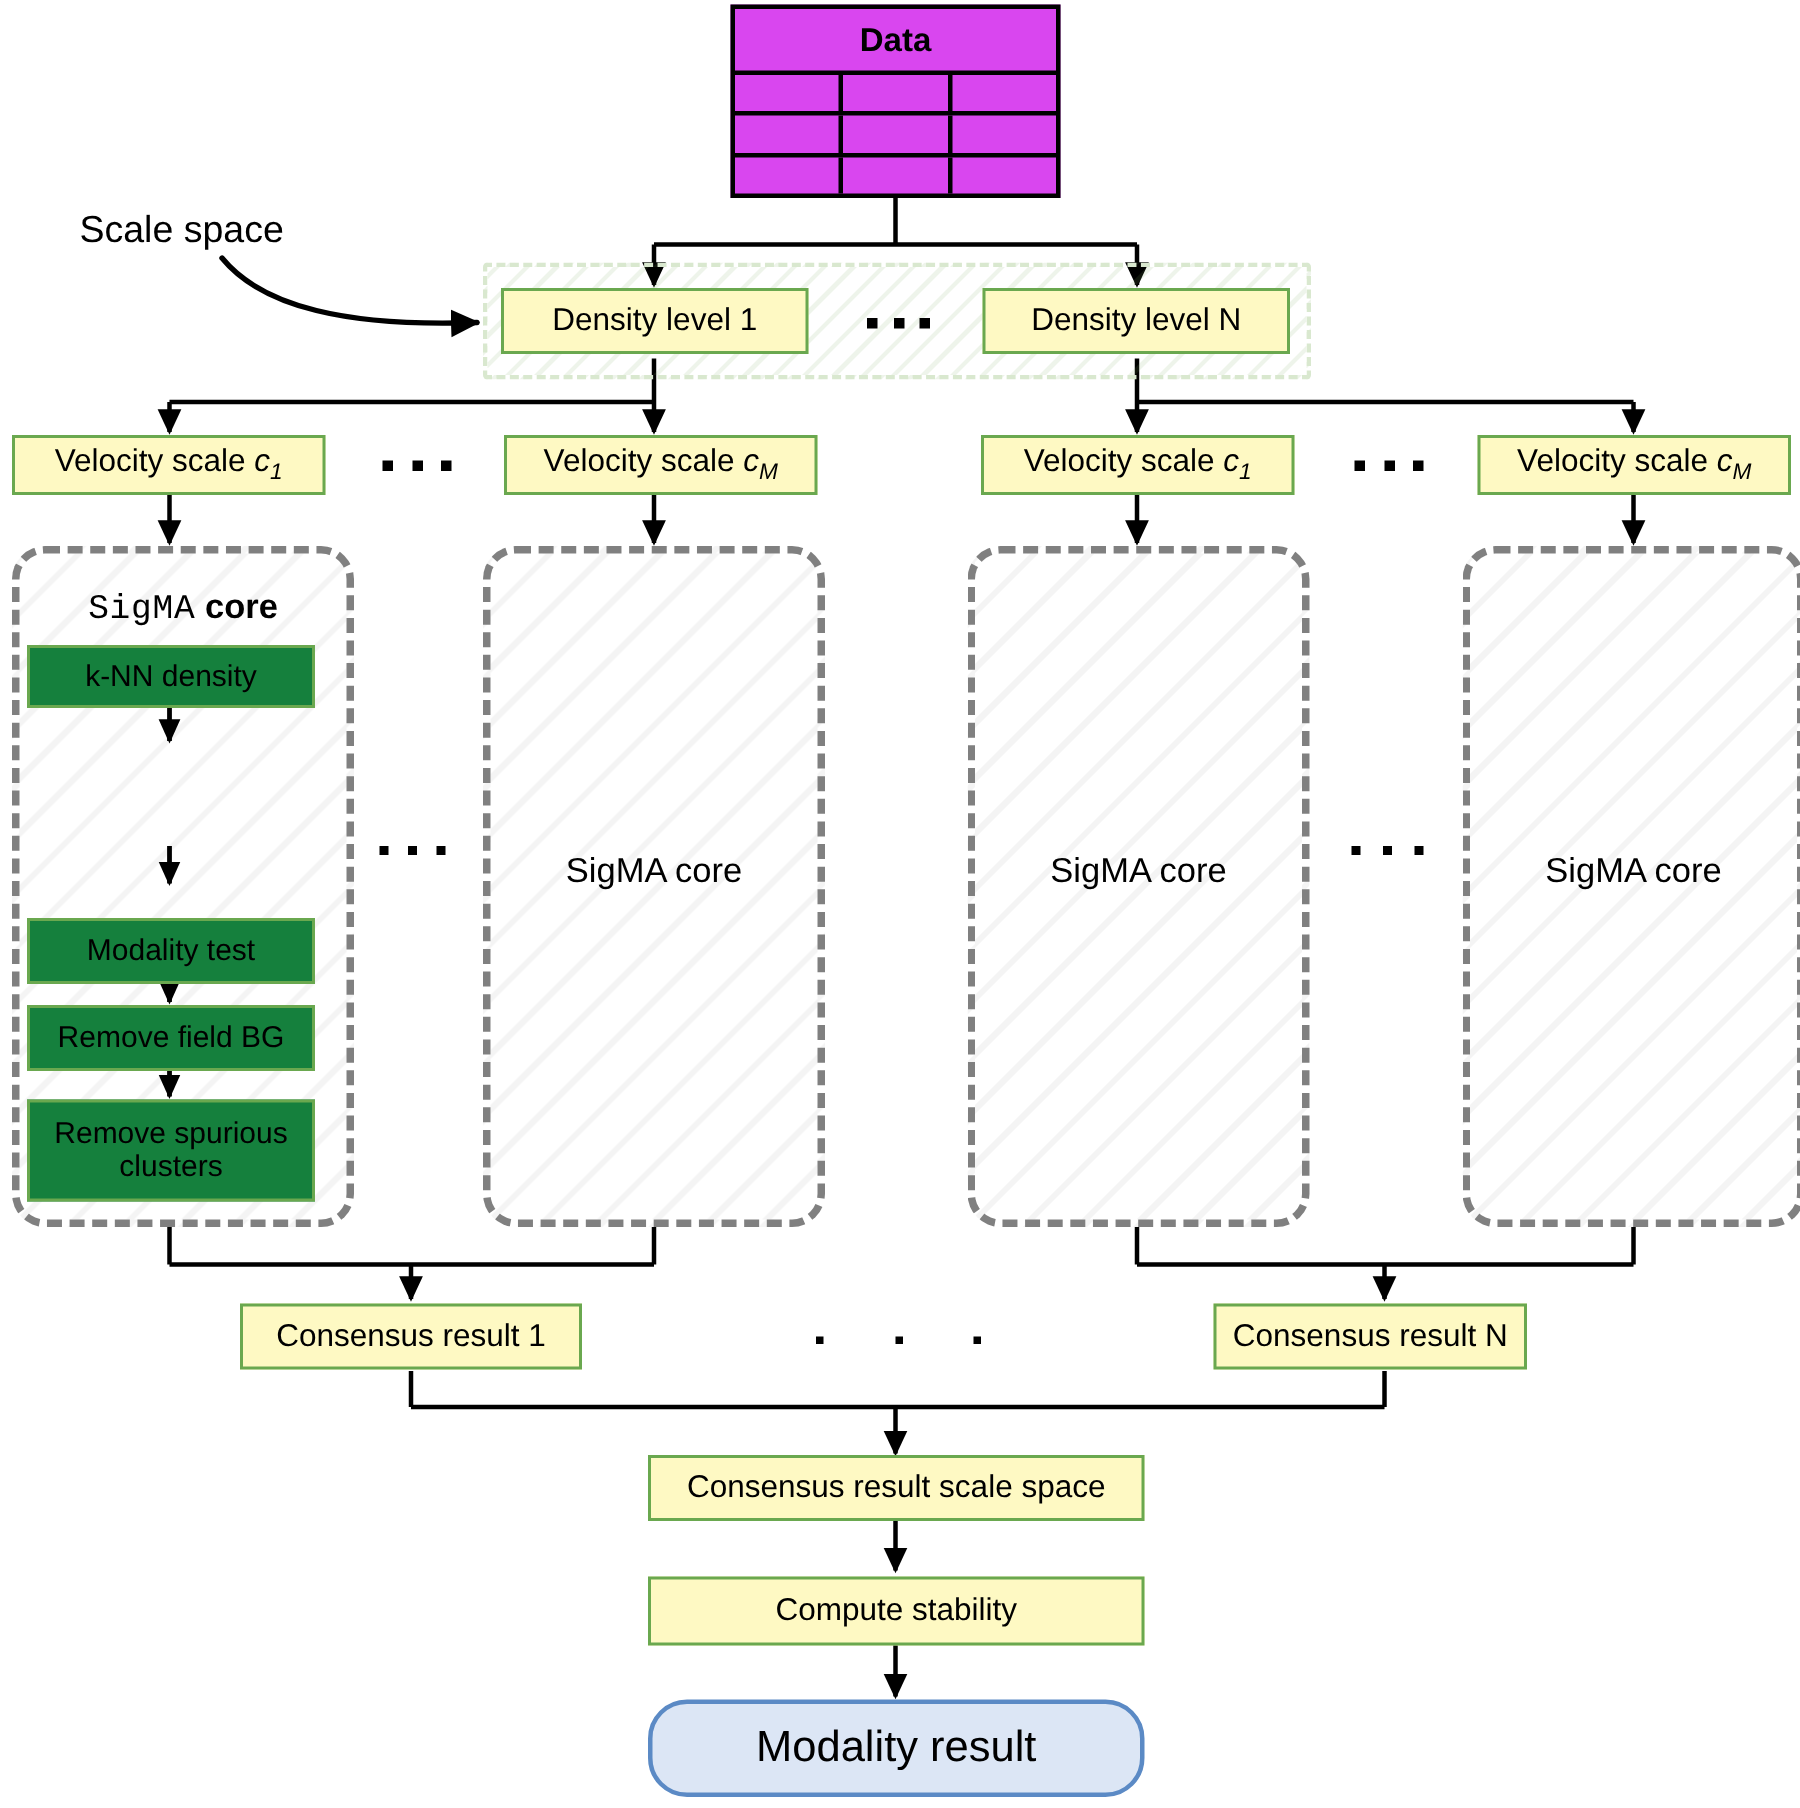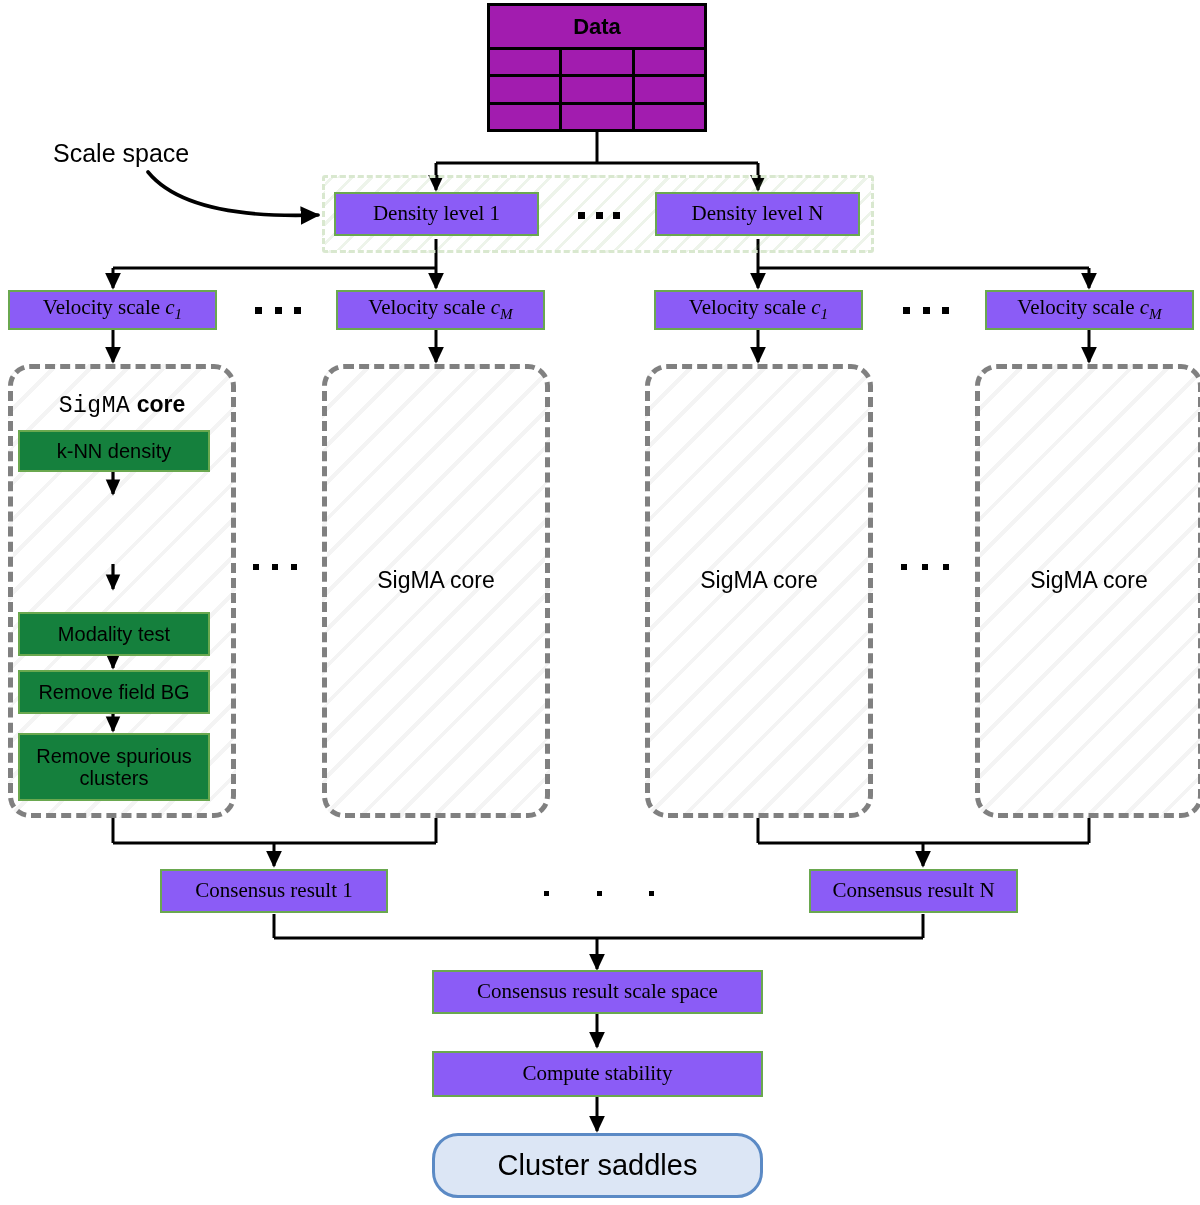--- a/index.html
+++ b/index.html
@@ -29,36 +29,35 @@
     box-sizing: border-box;
     display: flex;
     align-items: center;
     justify-content: center;
     text-align: center;
     color: #000000;
     line-height: 1.12;
   }
   
   .green {
-    background: #8b5cf6;
+    background: #fef9c3;
     border: 2px solid #6aa84f;
     font-size: 21px;
-    font-family: Liberation Serif, serif;
   }
   .green-sm {
     background: #15803d;
     border: 2px solid #6aa84f;
     font-size: 20px;
   }
   
   .data-table {
     position: absolute;
     box-sizing: border-box;
     border: 3px solid #000000;
-    background: #a21caf;
+    background: #d946ef;
     display: flex;
     flex-direction: column;
   }
   .data-title {
     flex: 0 0 44px;
     display: flex;
     align-items: center;
     justify-content: center;
     font-size: 22px;
     font-weight: bold;
@@ -367,16 +366,16 @@
 
   <div class="node green" style="left:432px; top:970px; width:331px; height:44px;">
     <span>Consensus result scale space</span>
   </div>
 
   <div class="node green" style="left:432px; top:1051px; width:331px; height:46px;">
     <span>Compute stability</span>
   </div>
 
   <div class="pill" style="left:432px; top:1133px; width:331px; height:65px;">
-    <span>Cluster saddles</span>
+    <span>Modality result</span>
   </div>
 
 </div>
 
 </body></html>

